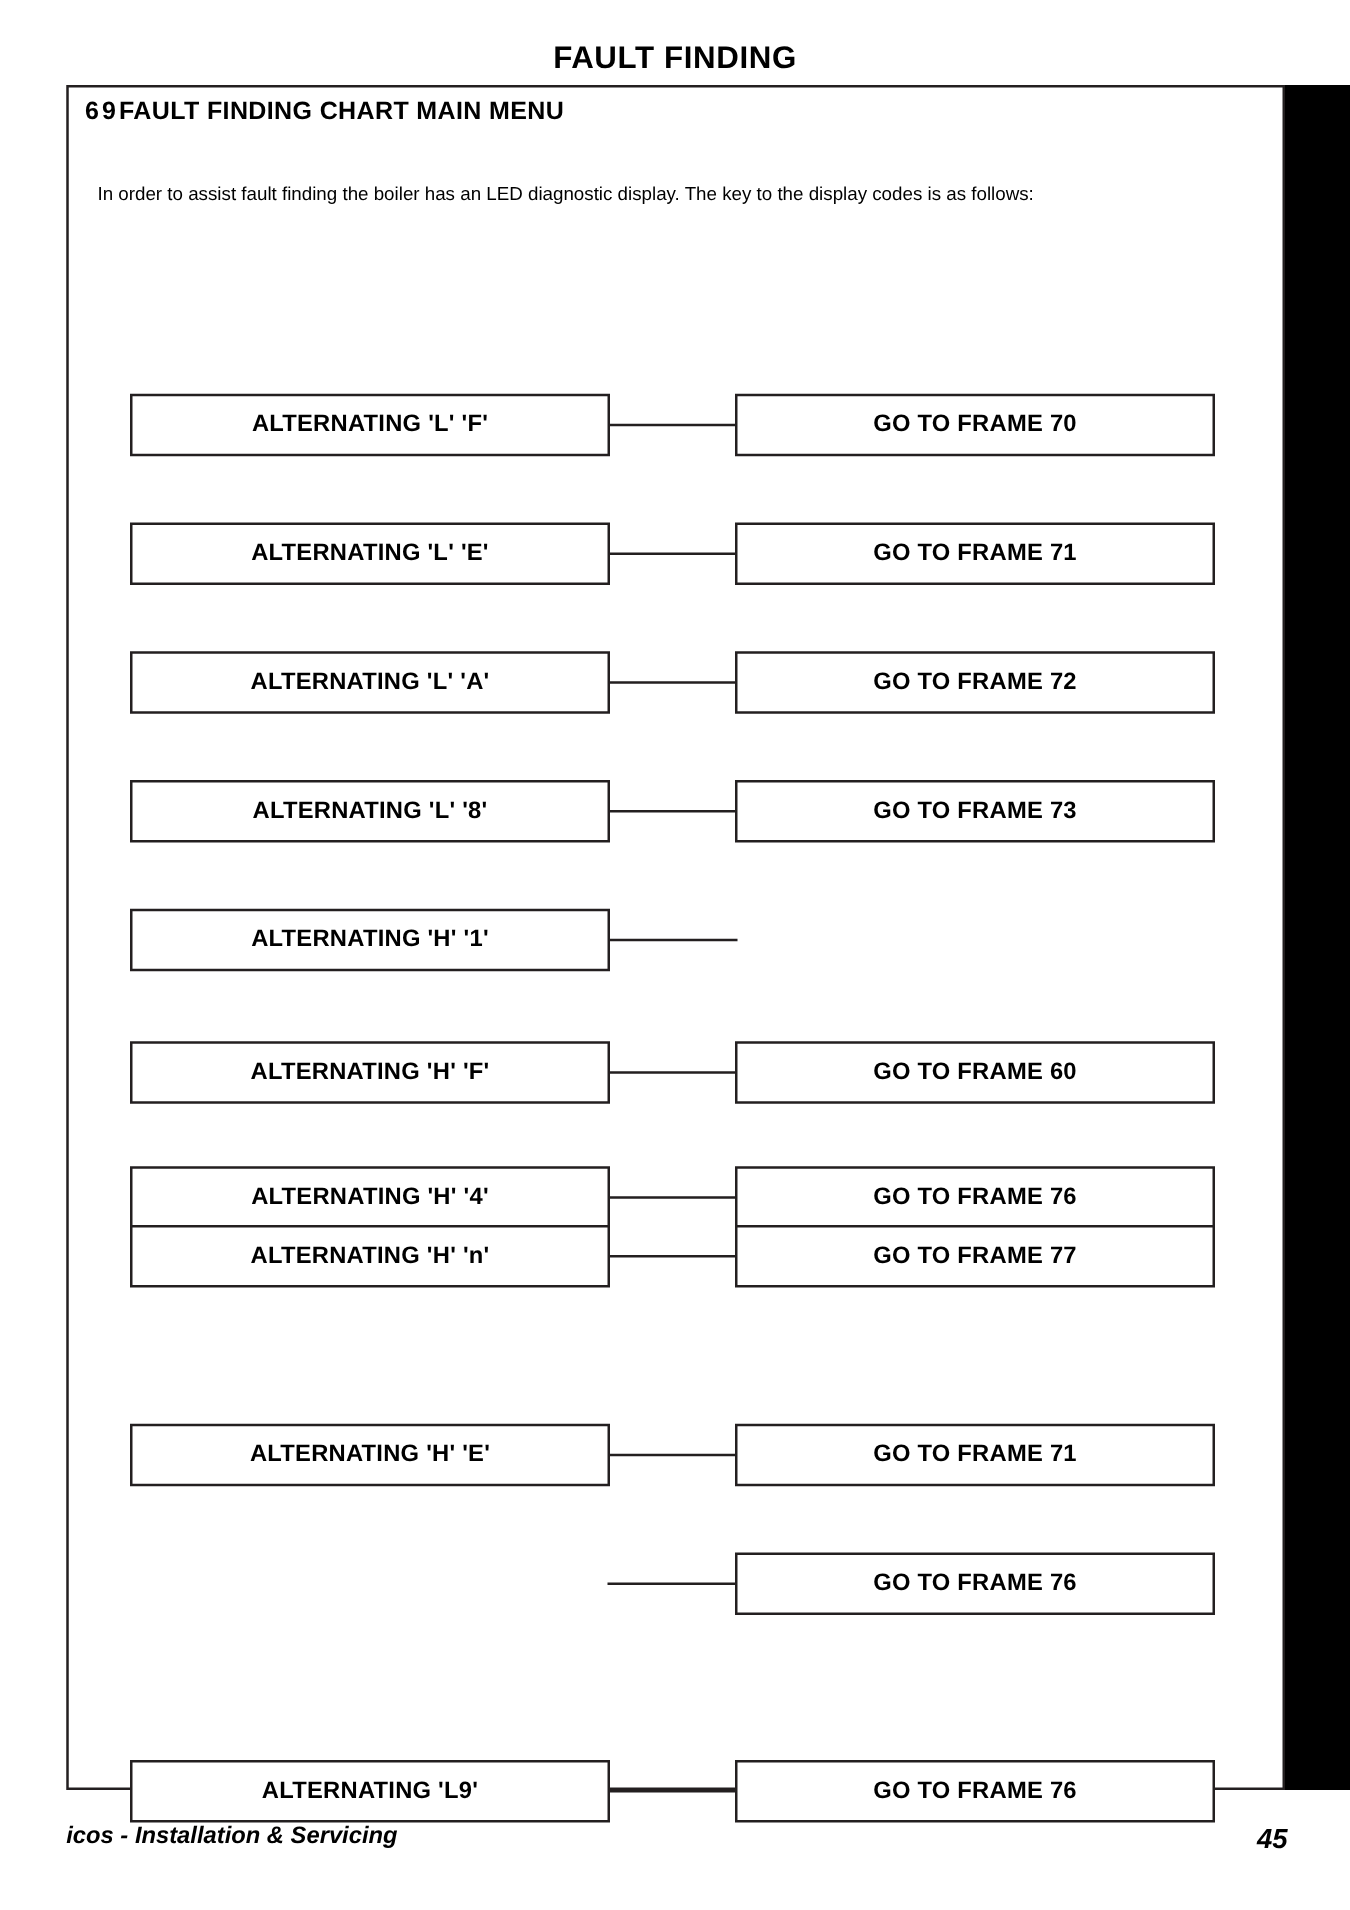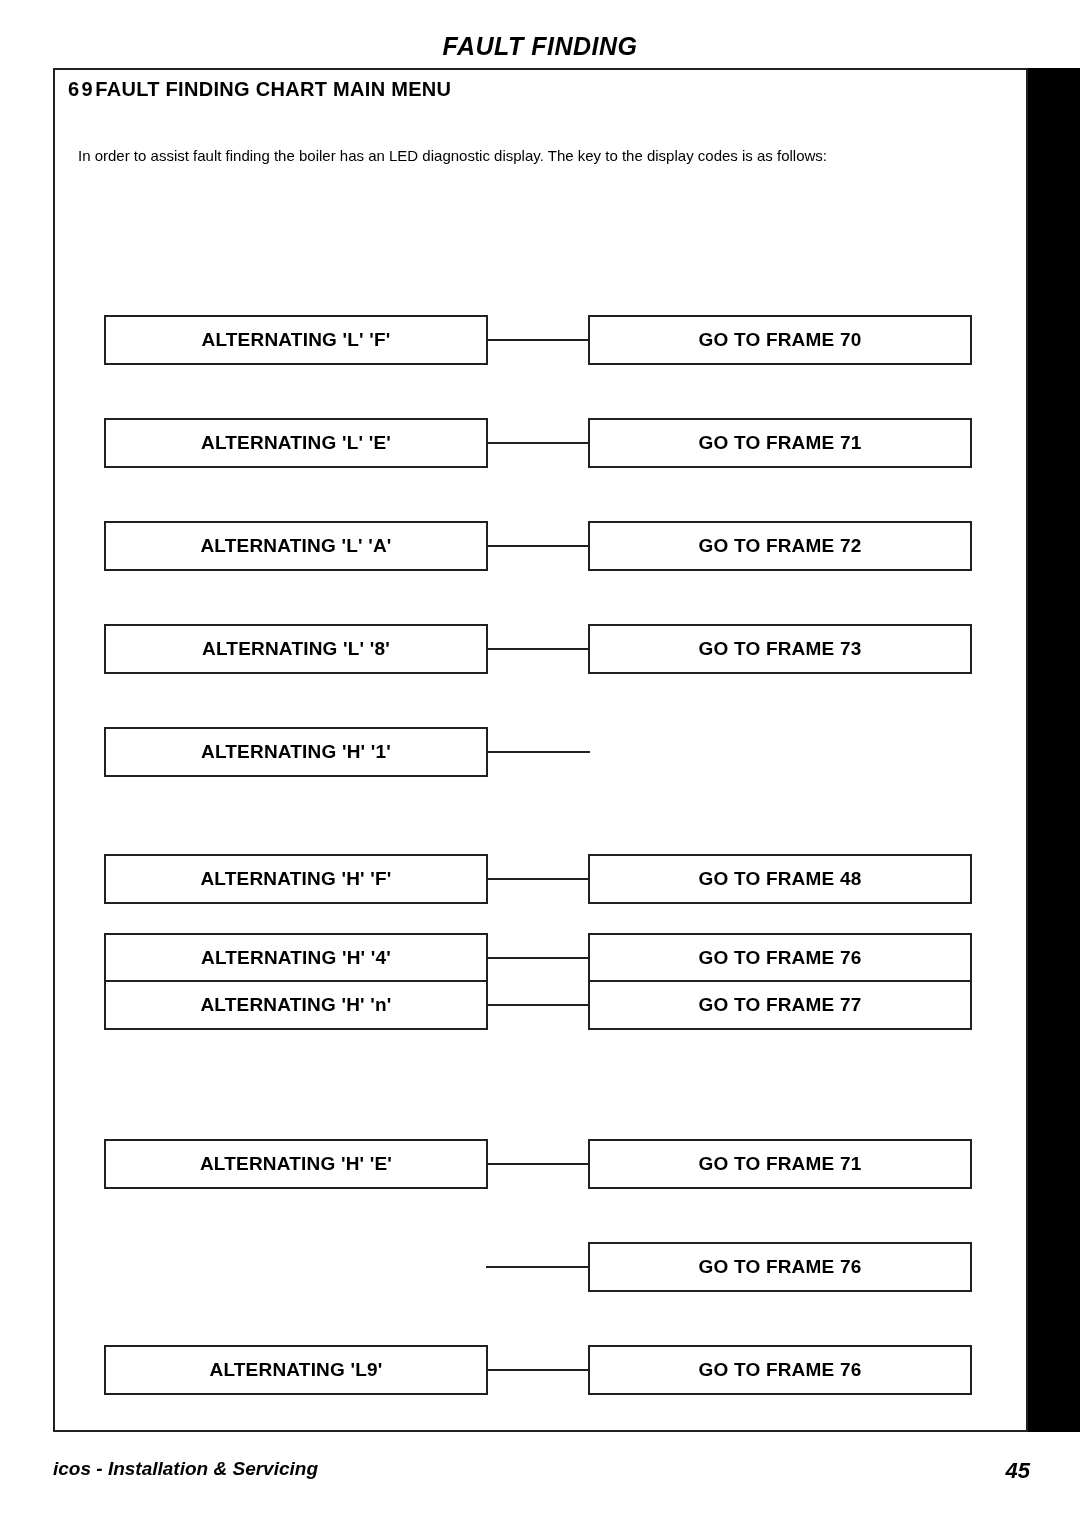--- a/index.html
+++ b/index.html
@@ -19,21 +19,20 @@
   
   .page-title {
     position: absolute;
     left: 0;
     top: 32px;
     width: 1080px;
     text-align: center;
     font-size: 25px;
     font-weight: bold;
     letter-spacing: 0.5px;
-    font-style: italic;
   }
 
   
   .frame {
     position: absolute;
     left: 53px;
     top: 68px;
     width: 975px;
     height: 1364px;
     border: 2px solid #231f20;
@@ -172,45 +171,45 @@
     </div>
     <div class="chart-row" style="top: 624px;">
       <div class="connector"></div>
       <div class="node-box left">ALTERNATING 'L' '8'</div>
       <div class="node-box right">GO TO FRAME 73</div>
     </div>
     <div class="chart-row" style="top: 727px;">
       <div class="connector"></div>
       <div class="node-box left">ALTERNATING 'H' '1'</div>
     </div>
-    <div class="chart-row" style="top: 854px;">
+    <div class="chart-row" style="top: 833px;">
       <div class="connector"></div>
       <div class="node-box left">ALTERNATING 'H' 'F'</div>
-      <div class="node-box right">GO TO FRAME 48</div>
+      <div class="node-box right">GO TO FRAME 60</div>
     </div>
     <div class="chart-row" style="top: 933px;">
       <div class="connector"></div>
       <div class="node-box left">ALTERNATING 'H' '4'</div>
       <div class="node-box right">GO TO FRAME 76</div>
     </div>
     <div class="chart-row" style="top: 980px;">
       <div class="connector"></div>
       <div class="node-box left">ALTERNATING 'H' 'n'</div>
       <div class="node-box right">GO TO FRAME 77</div>
     </div>
     <div class="chart-row" style="top: 1139px;">
       <div class="connector"></div>
       <div class="node-box left">ALTERNATING 'H' 'E'</div>
       <div class="node-box right">GO TO FRAME 71</div>
     </div>
     <div class="chart-row" style="top: 1242px;">
       <div class="connector"></div>
       <div class="node-box right">GO TO FRAME 76</div>
     </div>
-    <div class="chart-row" style="top: 1345px; padding-left: 20px;">
+    <div class="chart-row" style="top: 1408px; padding-left: 20px;">
       <div class="connector"></div>
       <div class="node-box left">ALTERNATING 'L9'</div>
       <div class="node-box right">GO TO FRAME 76</div>
     </div>
   </div>
 
 <div class="footer-left">icos - Installation &amp; Servicing</div>
 <div class="footer-right">45</div>
 
 </body></html>

